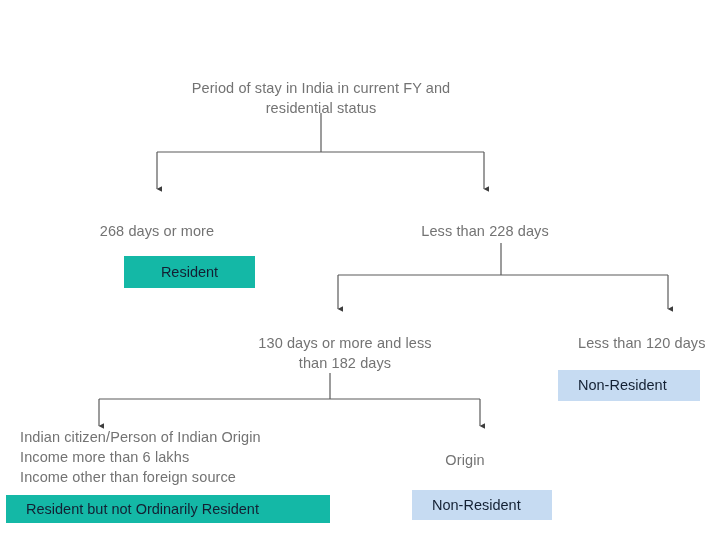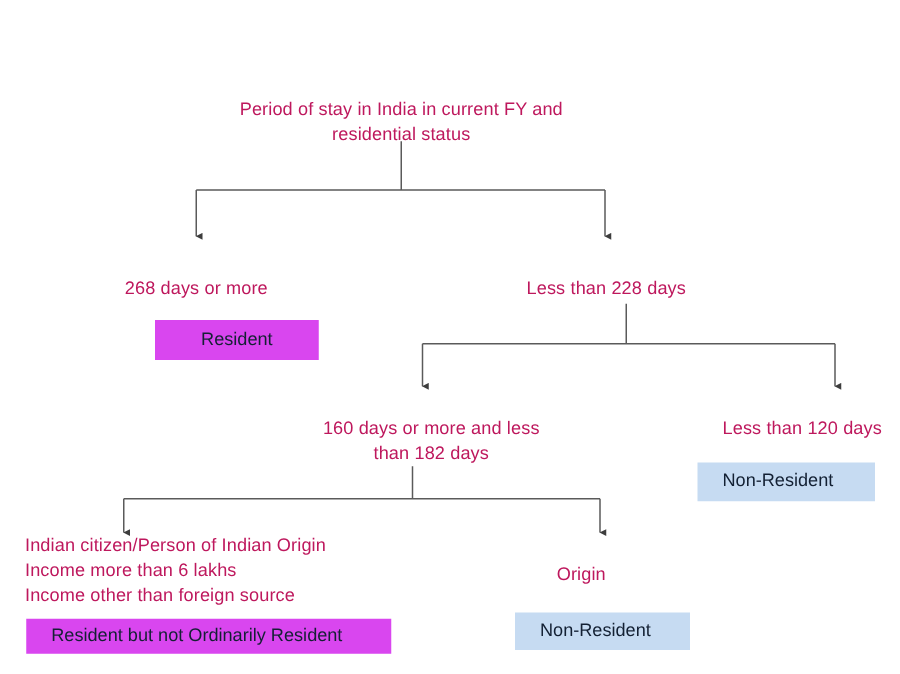--- a/index.html
+++ b/index.html
@@ -12,33 +12,33 @@
   }
   #canvas {
     position: relative;
     width: 720px;
     height: 539px;
     background: #ffffff;
     overflow: hidden;
   }
   .node-text {
     position: absolute;
-    color: #be185d;
+    color: #737373;
     font-size: 14.5px;
     line-height: 20px;
     text-align: center;
     white-space: pre-line;
     letter-spacing: 0.1px;
   }
   .node-text.left-align {
     text-align: left;
   }
   .result-box {
     position: absolute;
-    background: #d946ef;
+    background: #14b8a6;
     color: #132033;
     font-size: 14.5px;
     line-height: 1;
     display: flex;
     align-items: center;
     box-sizing: border-box;
   }
   .result-box.pad-left {
     justify-content: flex-start;
     padding-left: 20px;
@@ -94,30 +94,30 @@
 
   <div class="node-text" style="left:160px; top:78px; width:322px;">Period of stay in India in current FY and
 residential status</div>
 
   <div class="node-text" style="left:72px; top:221px; width:170px;">268 days or more</div>
 
   <div class="node-text" style="left:399px; top:221px; width:172px;">Less than 228 days</div>
 
   <div class="result-box center" style="left:124px; top:256px; width:131px; height:32px;">Resident</div>
 
-  <div class="node-text" style="left:240px; top:333px; width:210px;">160 days or more and less
+  <div class="node-text" style="left:240px; top:333px; width:210px;">130 days or more and less
 than 182 days</div>
 
   <div class="node-text" style="left:578px; top:333px; width:180px; text-align:left;">Less than 120 days</div>
 
   <div class="result-box pad-left tint-light" style="left:558px; top:370px; width:142px; height:31px;">Non-Resident</div>
 
   <div class="node-text left-align" style="left:20px; top:427px; width:300px;">Indian citizen/Person of Indian Origin
 Income more than 6 lakhs
 Income other than foreign source</div>
 
   <div class="node-text" style="left:420px; top:450px; width:90px;">Origin</div>
 
-  <div class="result-box pad-left" style="left:6px; top:495px; width:292px; height:28px;margin-left:15px;">Resident but not Ordinarily Resident</div>
+  <div class="result-box pad-left" style="left:6px; top:495px; width:324px; height:28px;">Resident but not Ordinarily Resident</div>
 
   <div class="result-box pad-left tint-light" style="left:412px; top:490px; width:140px; height:30px;">Non-Resident</div>
 
 </div>
 
 </body></html>

